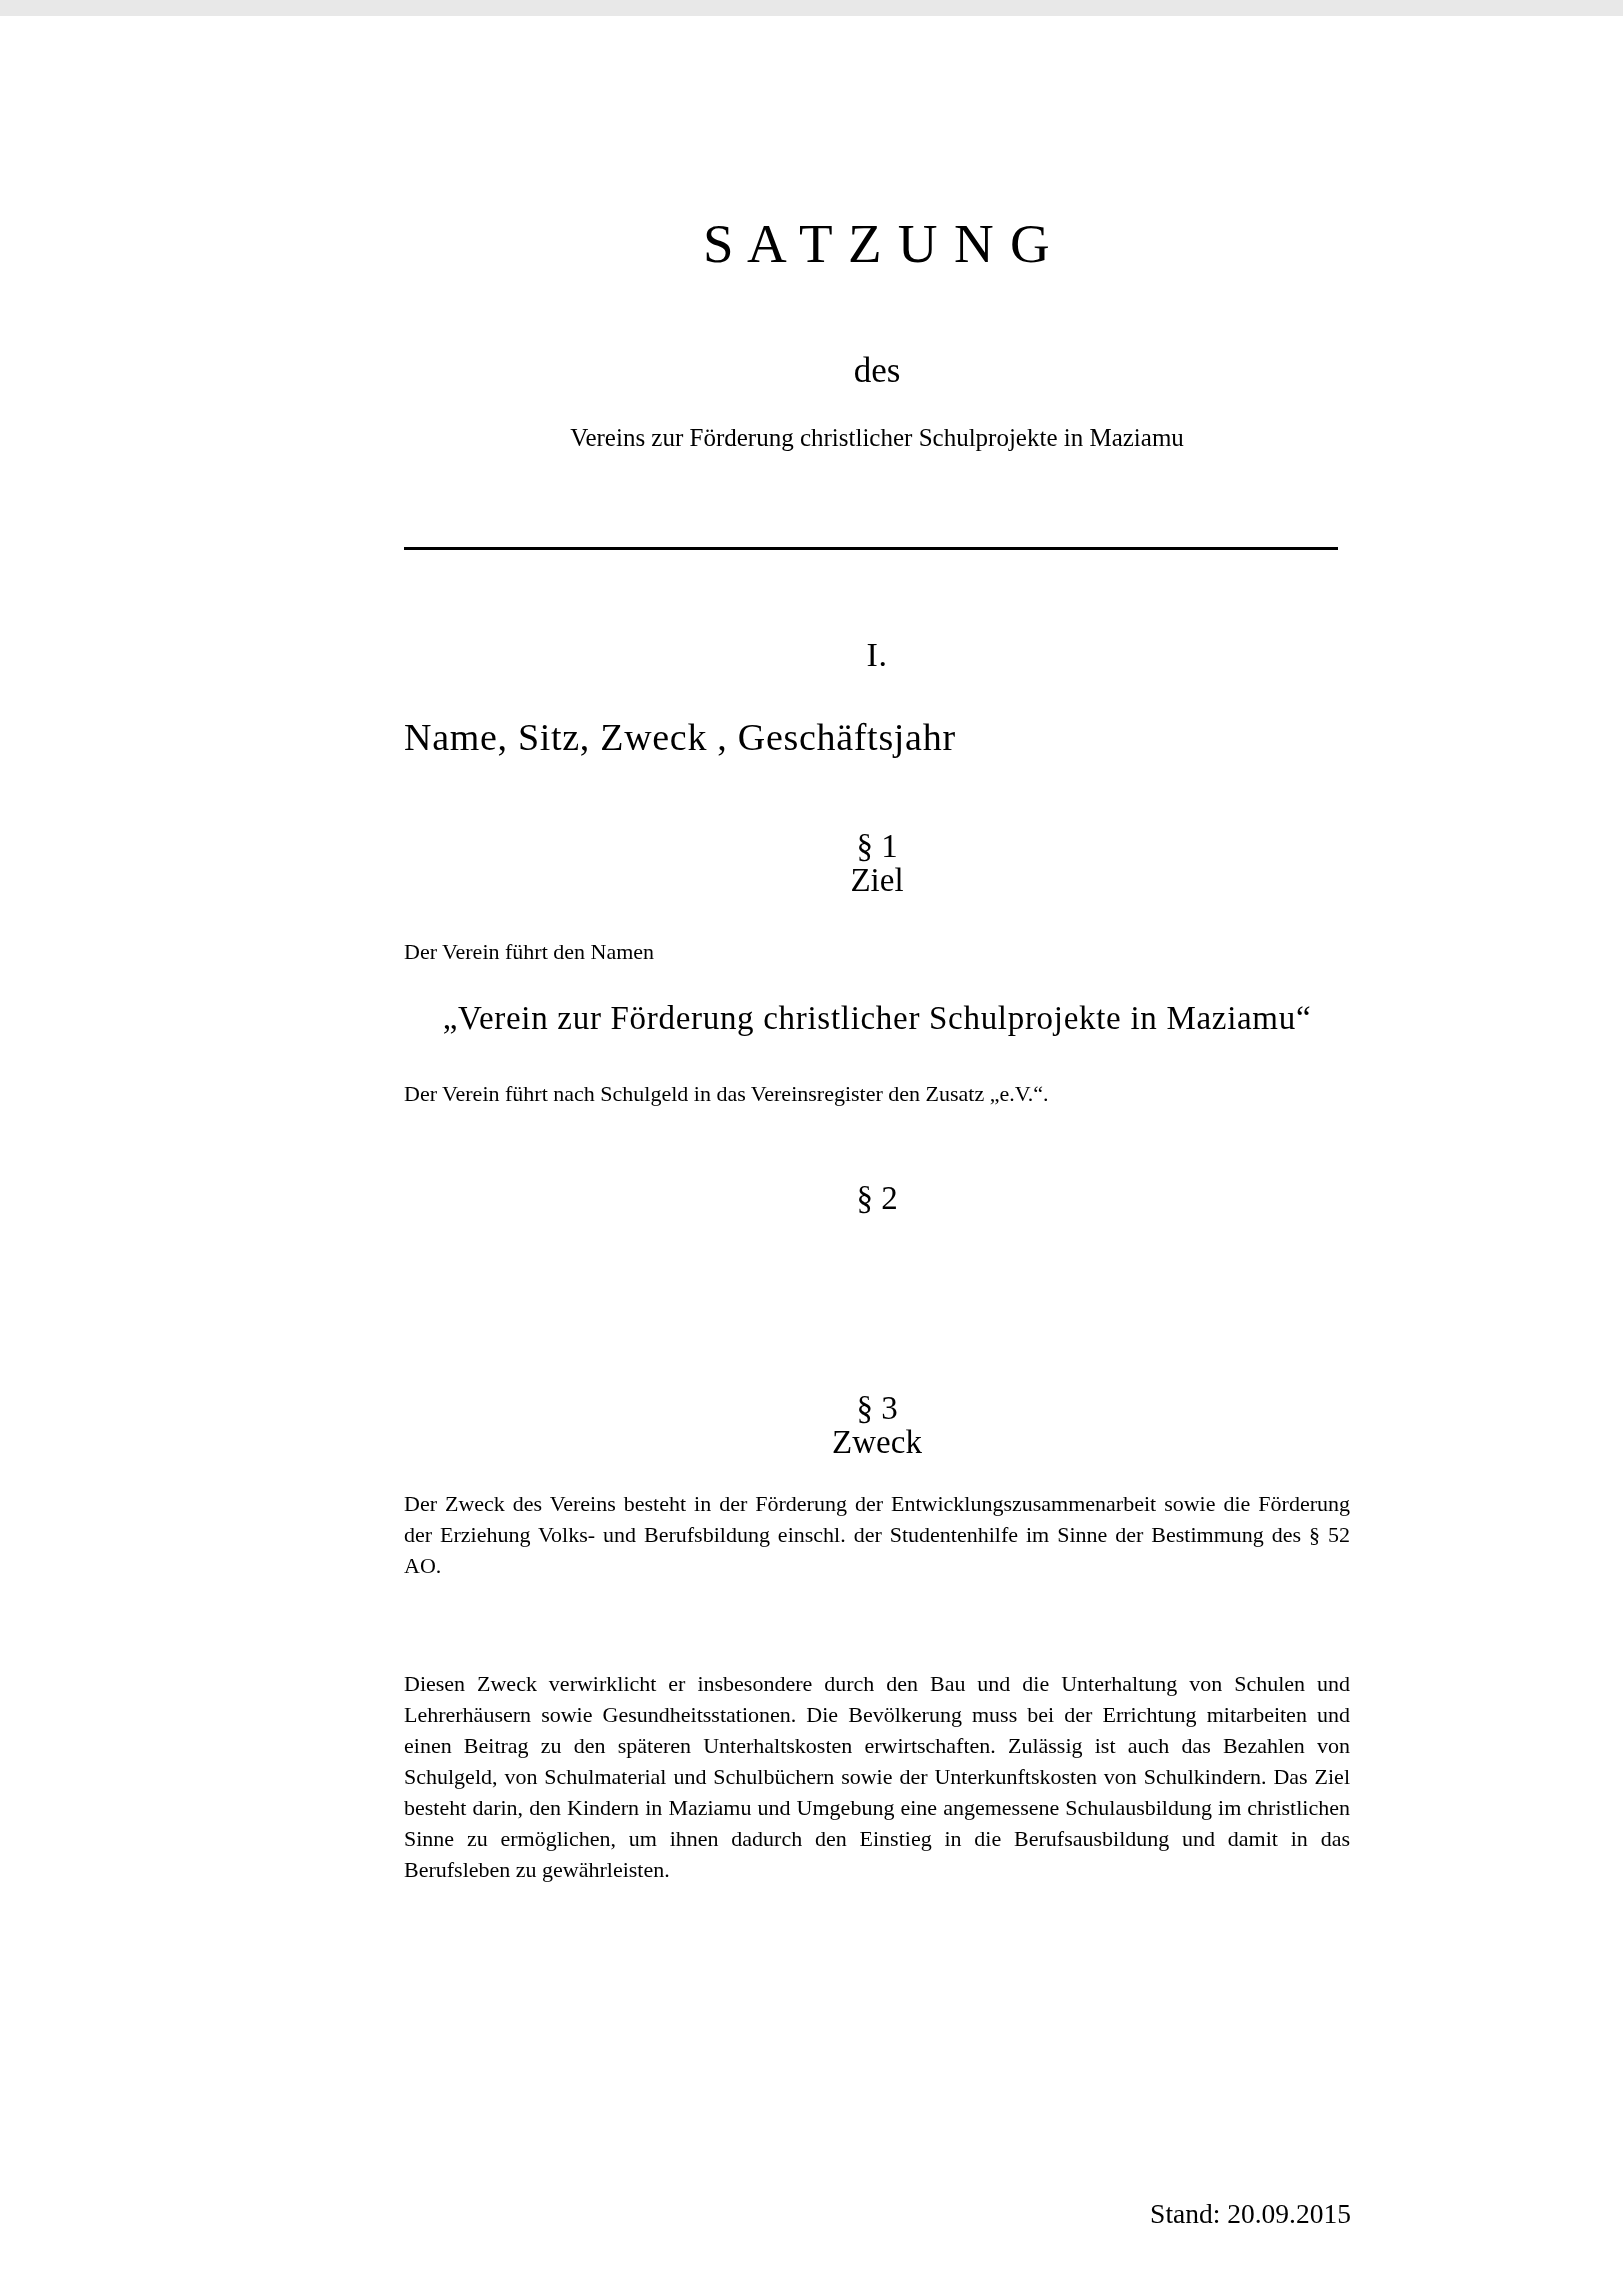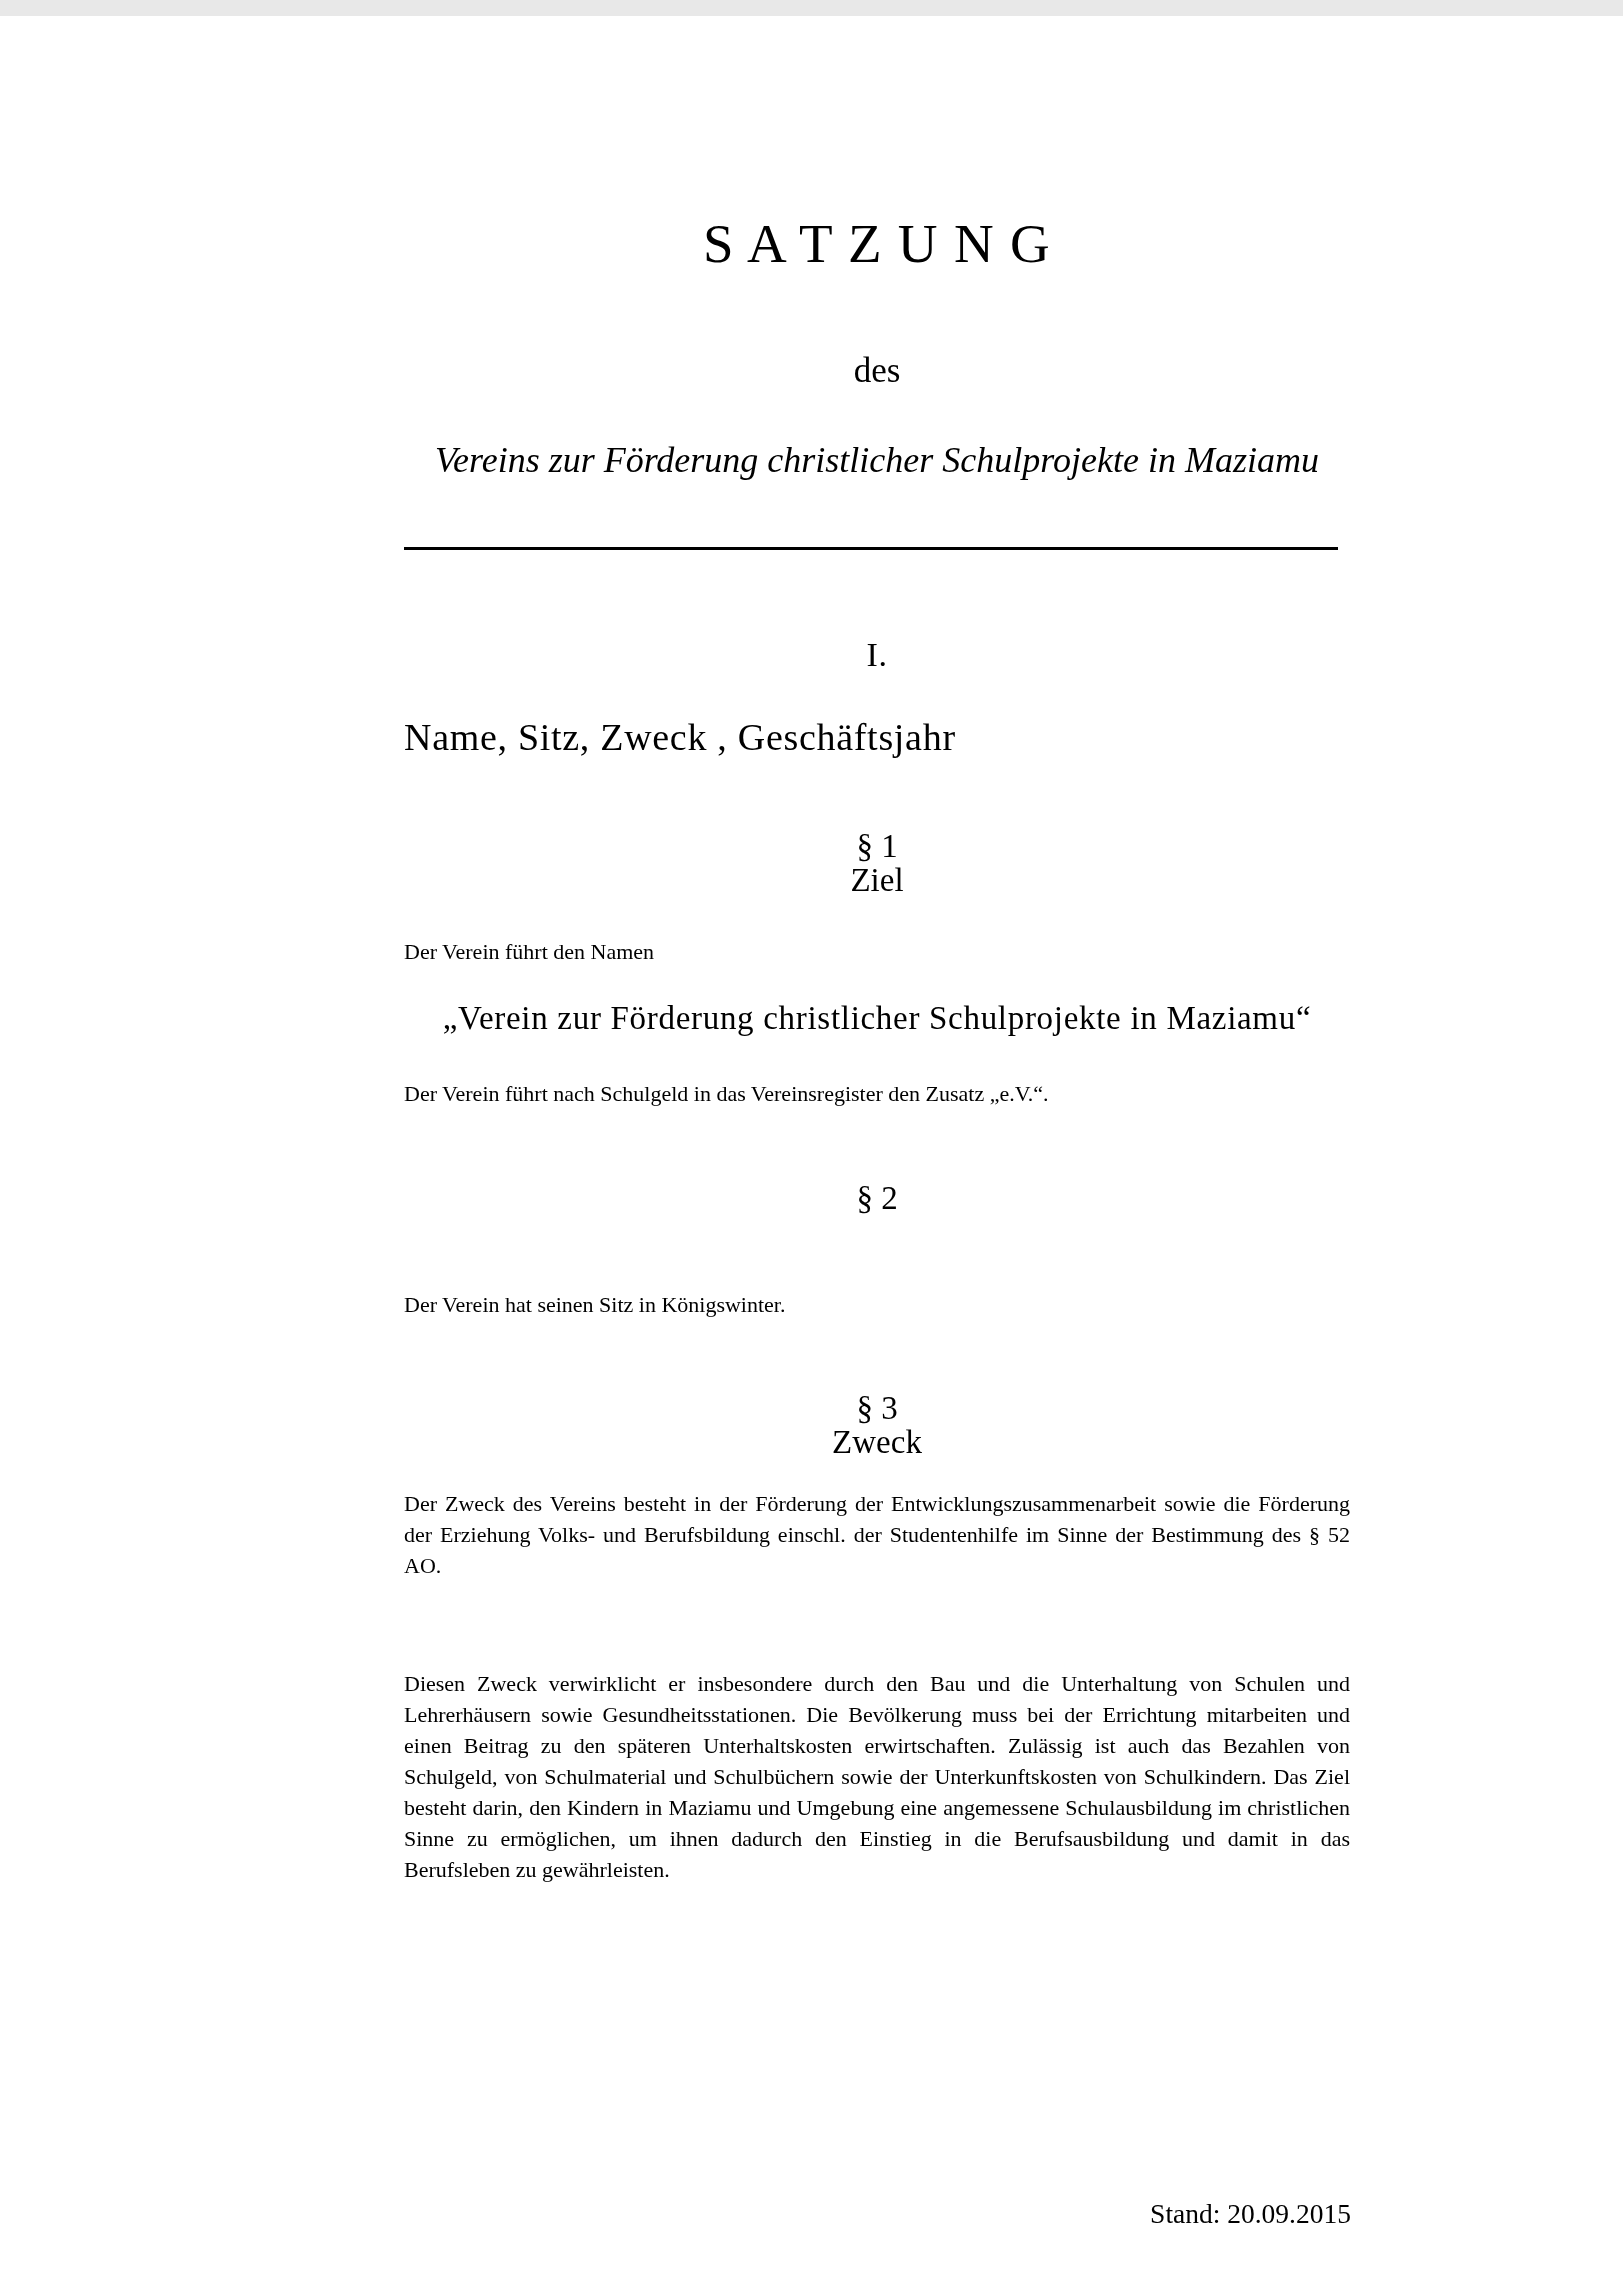--- a/index.html
+++ b/index.html
@@ -34,25 +34,24 @@
     line-height: 1.15;
     letter-spacing: 1.3px;
     white-space: nowrap;
   }
   .doc-intro {
     top: 335px;
     font-size: 35px;
     line-height: 1.15;
   }
   .doc-assoc {
-    top: 424px;
-    font-size: 36px;
+    top: 408px;
+    font-size: 25px;
     line-height: 1.15;
     white-space: nowrap;
-    font-style: italic;
   }
   .divider {
     position: absolute;
     left: 404px;
     top: 531px;
     width: 934px;
     height: 0;
     border-top: 3.9px solid #000000;
   }
   .sec-numeral {
@@ -120,21 +119,20 @@
   <div class="block line-1a">Der Verein führt den Namen</div>
 
   <div class="block quote-line">„Verein zur Förderung christlicher Schulprojekte in Maziamu“</div>
 
   <div class="block line-1c">Der Verein führt nach Schulgeld in das Vereinsregister den Zusatz „e.V.“.</div>
 
   <div class="block para-head para-head-2">
     <div>§ 2</div>
   </div>
 
-  <div class="block line-2a">Der Verein hat seinen Sitz in Königswinter.</div>
 
   <div class="block para-head para-head-3">
     <div>§ 3</div>
     <div>Zweck</div>
   </div>
 
   <div class="block justify para-3a">Der Zweck des Vereins besteht in der Förderung der Entwicklungszusammenarbeit sowie die Förderung der Erziehung Volks- und Berufsbildung einschl. der Studentenhilfe im Sinne der Bestimmung des § 52 AO.</div>
 
   <div class="block justify para-3b">Diesen Zweck verwirklicht er insbesondere durch den Bau und die Unterhaltung von Schulen und Lehrerhäusern sowie Gesundheitsstationen. Die Bevölkerung muss bei der Errichtung mitarbeiten und einen Beitrag zu den späteren Unterhaltskosten erwirtschaften. Zulässig ist auch das Bezahlen von Schulgeld, von Schulmaterial und Schulbüchern sowie der Unterkunftskosten von Schulkindern. Das Ziel besteht darin, den Kindern in Maziamu und Umgebung eine angemessene Schulausbildung im christlichen Sinne zu ermöglichen, um ihnen dadurch den Einstieg in die Berufsausbildung und damit in das Berufsleben zu gewährleisten.</div>
 

